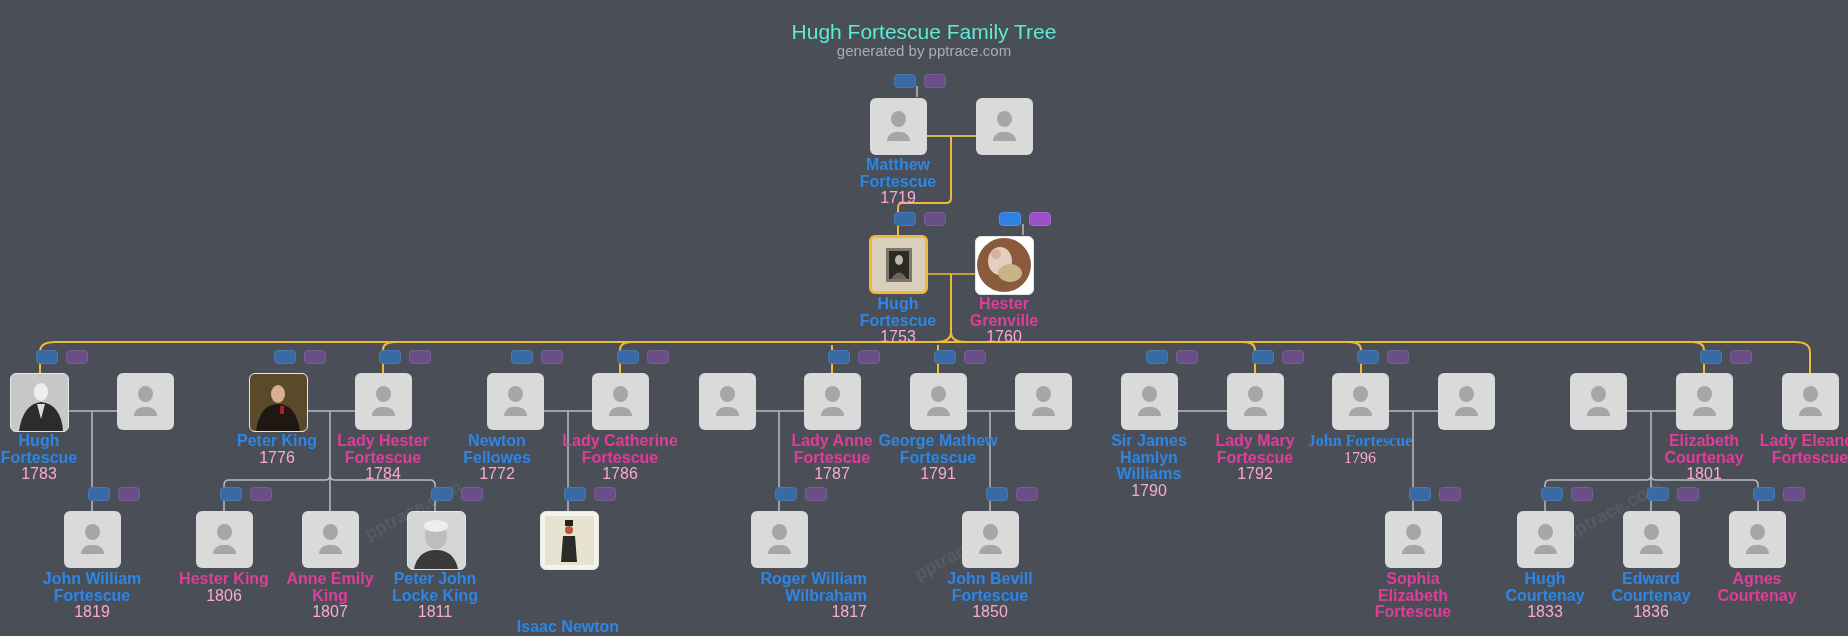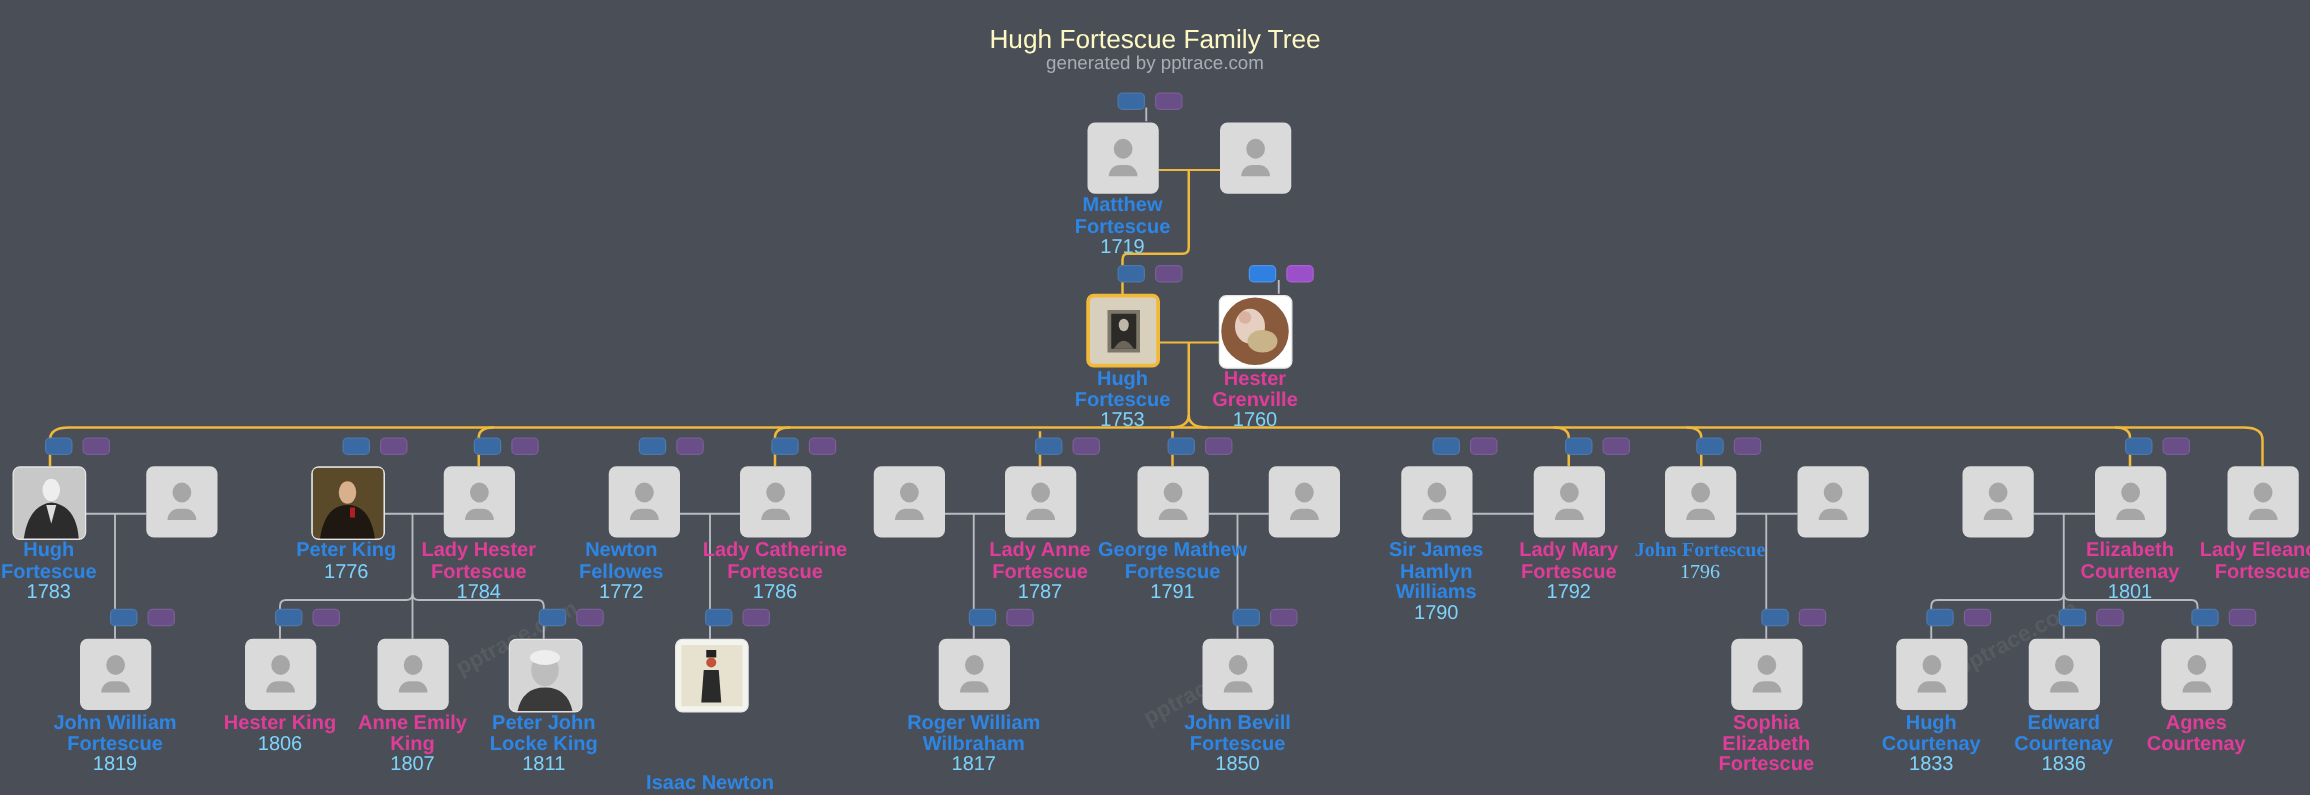--- a/index.html
+++ b/index.html
@@ -1,29 +1,29 @@
 <!DOCTYPE html>
 <html><head>
 <meta charset="utf-8">
 <style>
   html, body { margin:0; padding:0; }
   body { width:1848px; height:636px; background:#4a4f57; position:relative; overflow:hidden;
          font-family:"Liberation Sans", "DejaVu Sans", sans-serif; }
-  .title { position:absolute; left:0; width:1848px; top:20px; text-align:center; color:#fef9c3; font-size:21px; }
+  .title { position:absolute; left:0; width:1848px; top:20px; text-align:center; color:#5eead4; font-size:21px; }
   .subtitle { position:absolute; left:0; width:1848px; top:42px; text-align:center; color:#a9adb3; font-size:15px; }
   svg.lines { position:absolute; left:0; top:0; }
   .box { position:absolute; width:57px; height:57px; border-radius:6px; background:#dadada; }
   .box .head { position:absolute; left:21px; top:13px; width:15px; height:16px; border-radius:50%; background:#a6a6a6; }
   .box .shoulders { position:absolute; left:17px; top:34px; width:23px; height:9px; border-radius:12px 12px 0 0; background:#a6a6a6; }
   .box.photo { border:1px solid #e6e6e6; overflow:hidden; }
   .box.selected { border:3px solid #f0b93a; box-sizing:border-box; background:#d8d0bd; }
   .label { position:absolute; width:120px; text-align:center; font-weight:bold; font-size:16px; line-height:16.5px; }
   .male { color:#2d86e6; }
   .female { color:#e23c9b; }
-  .year { color:#7dd3fc; font-weight:normal; display:block; }
+  .year { color:#f9a8d4; font-weight:normal; display:block; }
   .pill { position:absolute; width:20px; height:12px; border-radius:4px; }
   .pill.b { background:#3a6aa3; border:1px solid #4c78aa; }
   .pill.p { background:#6a4e88; border:1px solid #7a5e96; }
   .pill.bb { background:#2f80e0; border:1px solid #4a94ea; }
   .pill.pp { background:#9b4fc8; border:1px solid #a863d0; }
   .watermark { position:absolute; color:rgba(255,255,255,0.07); font-weight:bold; font-size:18px; transform:rotate(-28deg); }
 </style>
 </head>
 <body>
 
@@ -348,21 +348,21 @@
 </div>
 <div class="label male" style="left:508px;top:571px;margin-top:48px;">
   <span>Isaac Newton Wallop</span>
   <span class="year">1825</span>
 </div>
 
 <div class="box" style="left:751px;top:511px;">
   <div class="head"></div>
     <div class="shoulders"></div>
 </div>
-<div class="label male" style="left:719px;top:571px;">
+<div class="label male" style="left:747px;top:571px;text-align:right;">
   <span>Roger William Wilbraham</span>
   <span class="year">1817</span>
 </div>
 
 <div class="box" style="left:962px;top:511px;">
   <div class="head"></div>
     <div class="shoulders"></div>
 </div>
 <div class="label male" style="left:930px;top:571px;">
   <span>John Bevill Fortescue</span>

